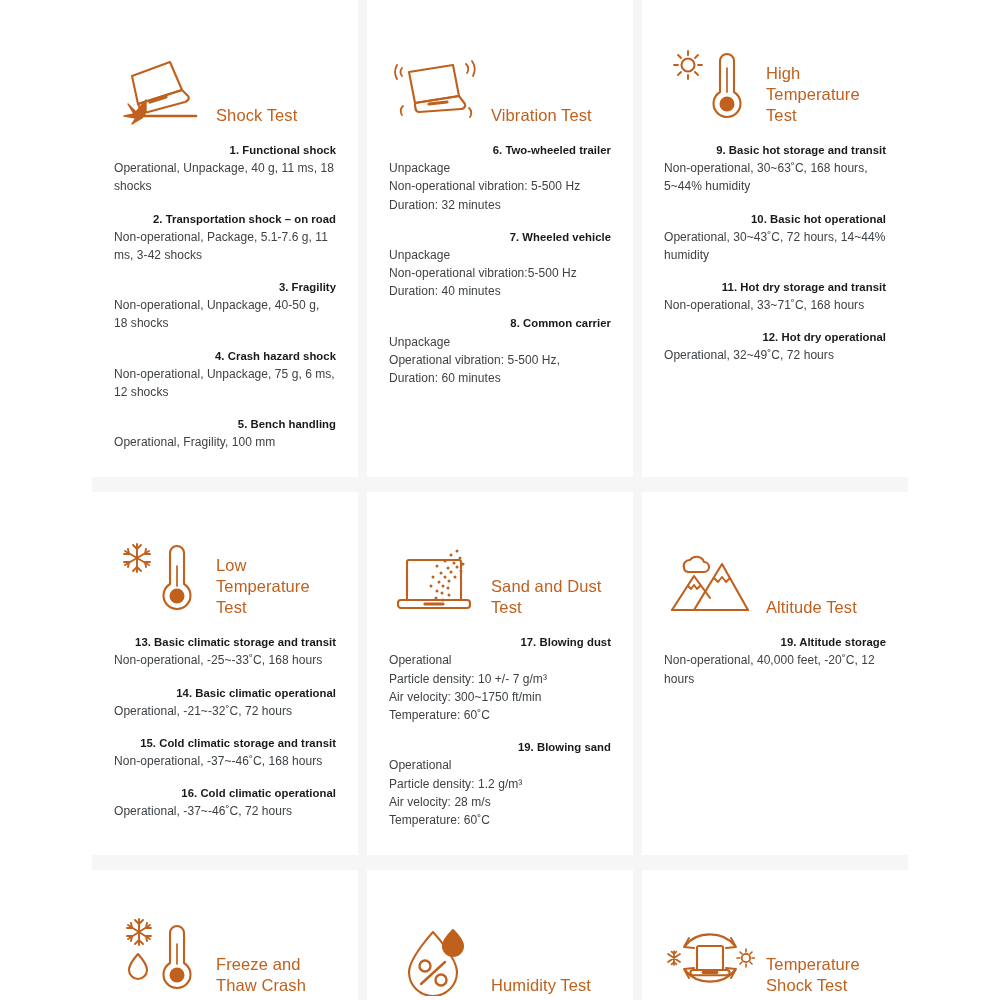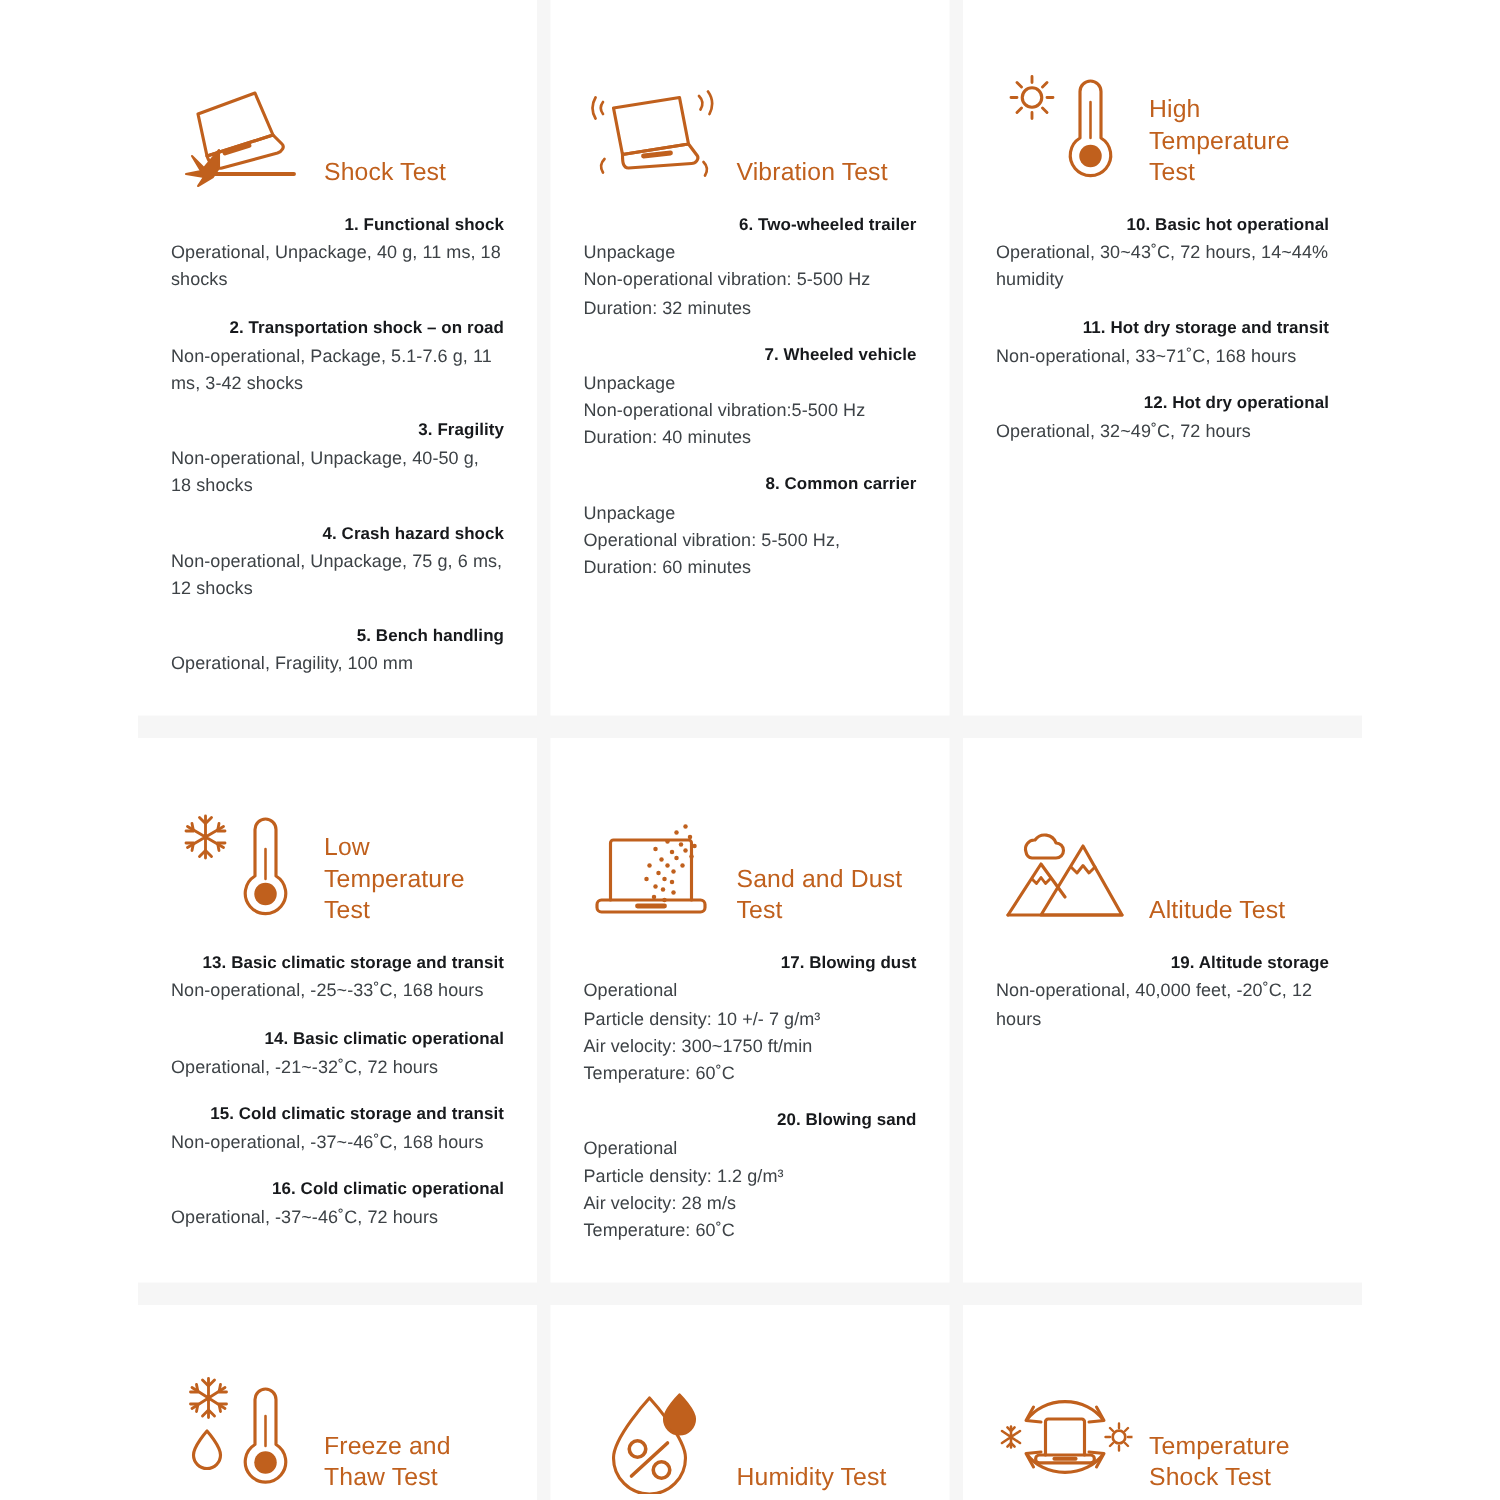--- a/index.html
+++ b/index.html
@@ -180,20 +180,24 @@
               <circle cx="20" cy="17" r="6.5"></circle>
               <path d="M20 3 V7 M20 27 V31 M6 17 H10 M30 17 H34 M10 7 L13 10 M27 24 L30 27 M30 7 L27 10 M13 24 L10 27" stroke-width="1.9"></path>
               <path d="M52 13 a7 7 0 0 1 14 0 V44 a13.5 13.5 0 1 1 -14 0 Z"></path>
               <path d="M59 20 V44" stroke-width="1.7"></path>
               <circle cx="59" cy="56" r="7.5" fill="#c0601d" stroke="none"></circle>
             </svg>
           </div>
           <div class="card-title">High Temperature Test</div>
         </div>
         <div class="card-body">
+          <div class="test-item">
+            <div class="test-name">9. Basic hot storage and transit</div>
+            <div class="test-line">Non-operational, 30~63˚C, 168 hours, 5~44% humidity</div>
+          </div>
           <div class="test-item">
             <div class="test-name">10. Basic hot operational</div>
             <div class="test-line">Operational, 30~43˚C, 72 hours, 14~44% humidity</div>
           </div>
           <div class="test-item">
             <div class="test-name">11. Hot dry storage and transit</div>
             <div class="test-line">Non-operational, 33~71˚C, 168 hours</div>
           </div>
           <div class="test-item">
             <div class="test-name">12. Hot dry operational</div>
@@ -275,21 +279,21 @@
         </div>
         <div class="card-body">
           <div class="test-item">
             <div class="test-name">17. Blowing dust</div>
             <div class="test-line">Operational</div>
             <div class="test-line">Particle density: 10 +/- 7 g/m³</div>
             <div class="test-line">Air velocity: 300~1750 ft/min</div>
             <div class="test-line">Temperature: 60˚C</div>
           </div>
           <div class="test-item">
-            <div class="test-name">20. Blowing sand</div>
+            <div class="test-name">19. Blowing sand</div>
             <div class="test-line">Operational</div>
             <div class="test-line">Particle density: 1.2 g/m³</div>
             <div class="test-line">Air velocity: 28 m/s</div>
             <div class="test-line">Temperature: 60˚C</div>
           </div>
         </div>
       </div>
       <div class="card">
         <div class="card-head">
           <div class="icon-wrap">
@@ -320,21 +324,21 @@
                 <path d="M21 8 L17 4 M21 8 L25 4 M21 24 L17 28 M21 24 L25 28"></path>
                 <path d="M14 12 L9 12 M14 12 L13 7 M28 20 L33 20 M28 20 L29 25"></path>
                 <path d="M28 12 L33 12 M28 12 L29 7 M14 20 L9 20 M14 20 L13 25"></path>
               </g>
               <path d="M20 38 C20 38 11 48 11 54 a9 9 0 0 0 18 0 c0 -6 -9 -16 -9 -16 Z"></path>
               <path d="M52 17 a7 7 0 0 1 14 0 V47 a13.5 13.5 0 1 1 -14 0 Z"></path>
               <path d="M59 28 V48" stroke-width="1.7"></path>
               <circle cx="59" cy="59" r="7.5" fill="#c0601d" stroke="none"></circle>
             </svg>
           </div>
-          <div class="card-title">Freeze and Thaw Test</div>
+          <div class="card-title">Freeze and Thaw Crash</div>
         </div>
         <div class="card-body">
           <div class="test-item">
             <div class="test-name">21. Freeze and thaw test</div>
           </div>
         </div>
       </div>
       <div class="card">
         <div class="card-head">
           <div class="icon-wrap">

